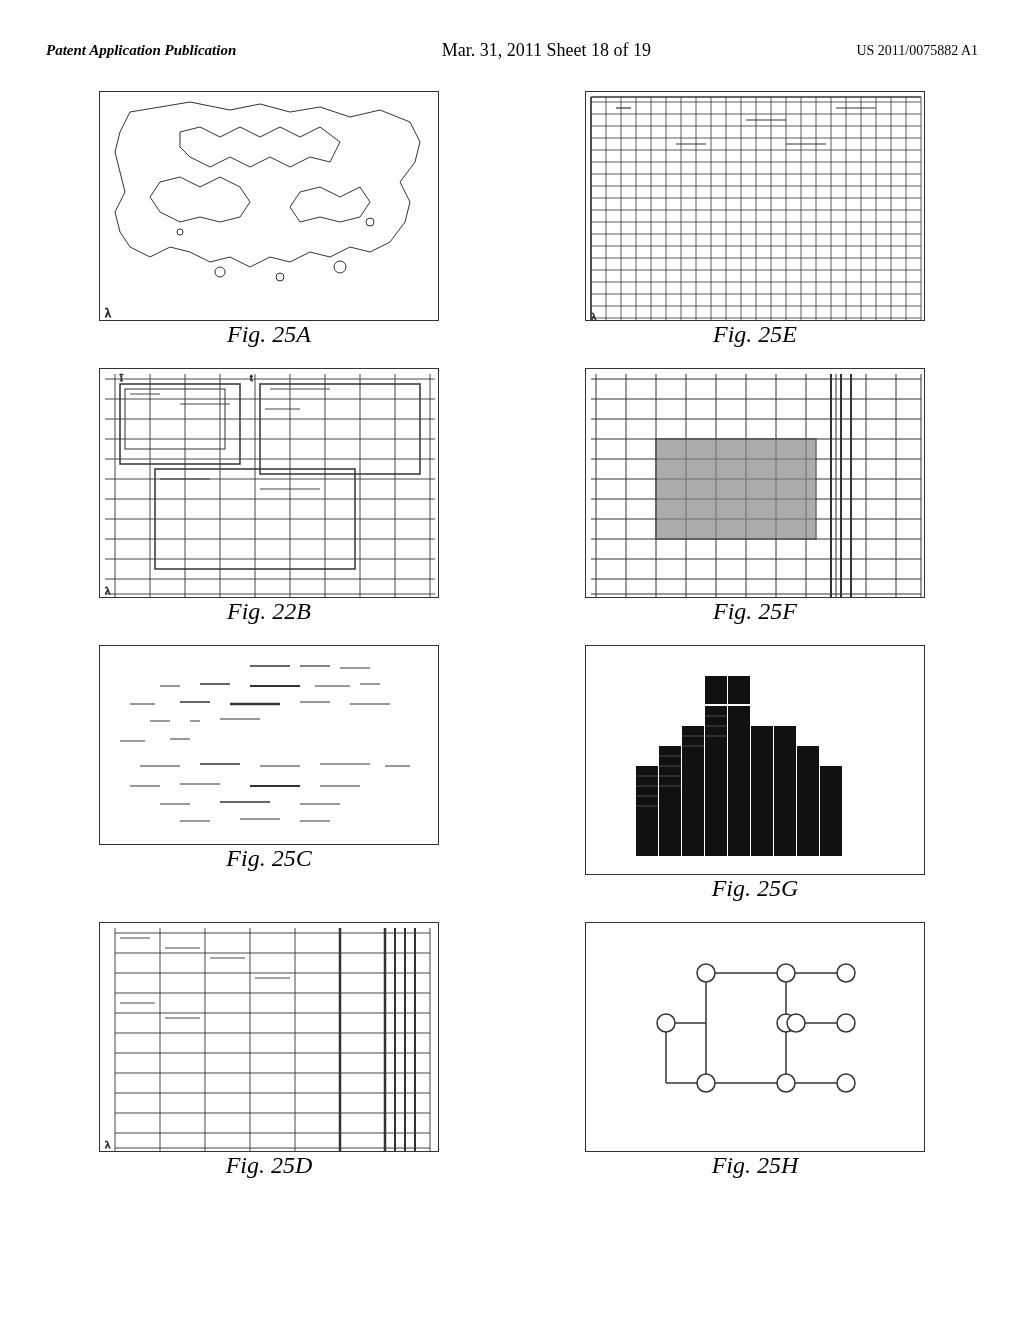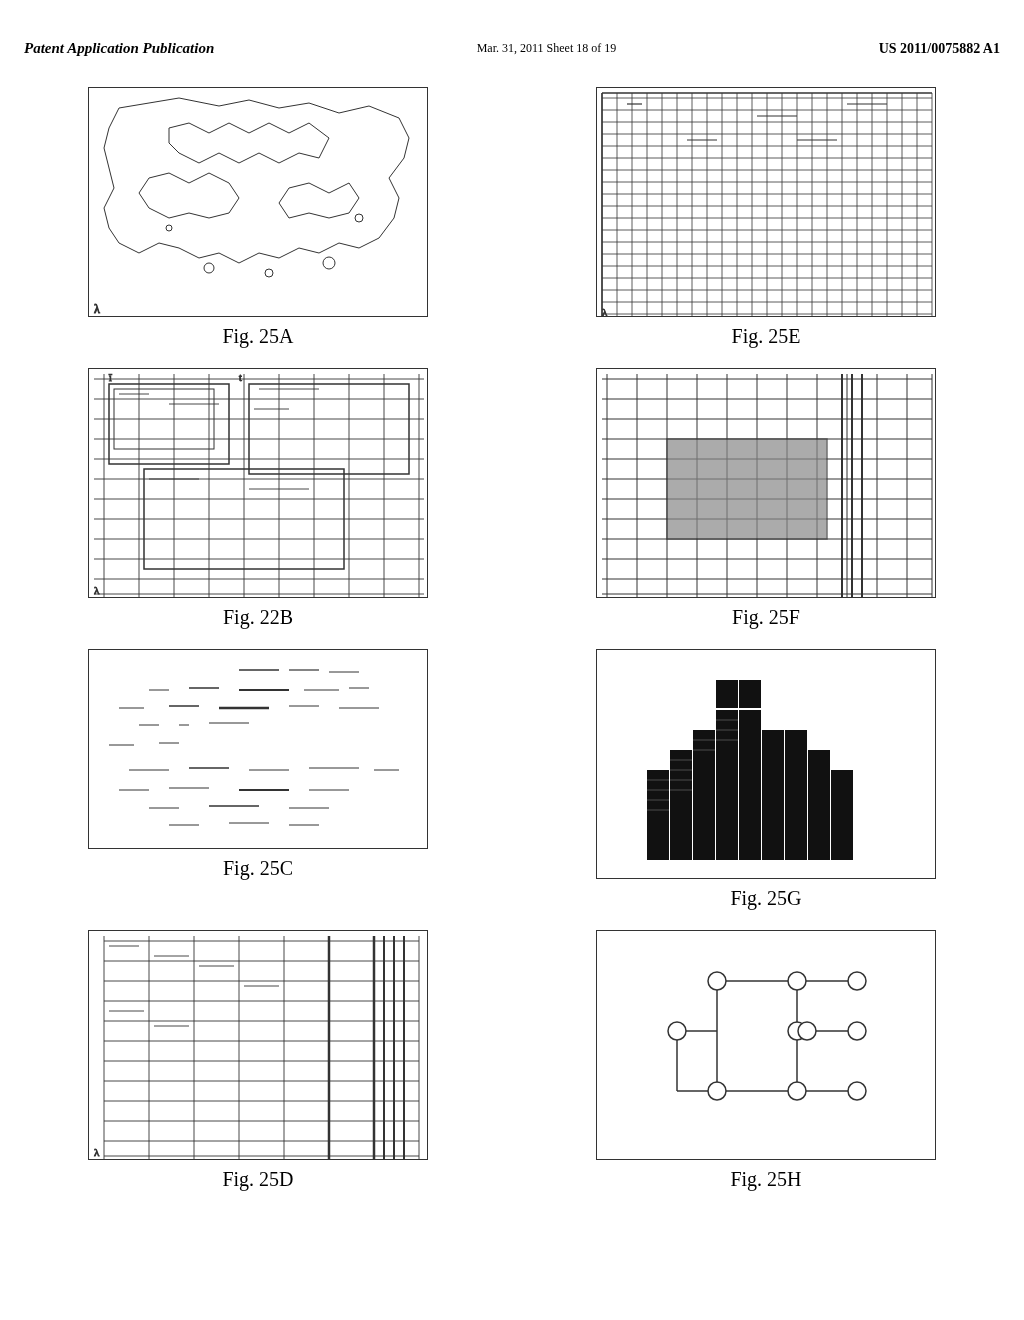--- a/index.html
+++ b/index.html
@@ -7,46 +7,46 @@
       width: 1024px;
       height: 1320px;
       background: #ffffff;
       font-family: 'Times New Roman', Times, serif;
       overflow: hidden;
     }
 
     .page {
       width: 1024px;
       height: 1025px;
-      padding: 40px 24px;
+      padding: 40px 46px;
       position: relative;
     }
 
     .header {
       display: flex;
       justify-content: space-between;
       align-items: center;
       margin-bottom: 30px;
       border-bottom: none;
     }
 
     .header-left {
       font-weight: bold;
       font-size: 15px;
       font-style: italic;
     }
 
     .header-center {
-      font-size: 12px;
+      font-size: 18px;
       text-align: right;
     }
 
     .header-right {
       font-size: 14px;
-      font-weight: bold;
+      font-weight: normal;
     }
 
     .figures-grid {
       display: grid;
       grid-template-columns: 1fr 1fr;
       grid-template-rows: repeat(4, auto);
       gap: 20px 40px;
       margin-top: 20px;
     }
 
@@ -57,22 +57,23 @@
     }
 
     .figure-box {
       border: 1.5px solid #333;
       background: #fff;
       position: relative;
       overflow: hidden;
     }
 
     .figure-label {
-      font-size: 20px;
-      margin-top: 8px;
+      font-style: italic;
+      font-size: 24px;
+      margin-top: 0;
       font-family: 'Times New Roman', Times, serif;
     }
 
     
     .fig-25a {
       width: 340px;
       height: 230px;
     }
 
     

